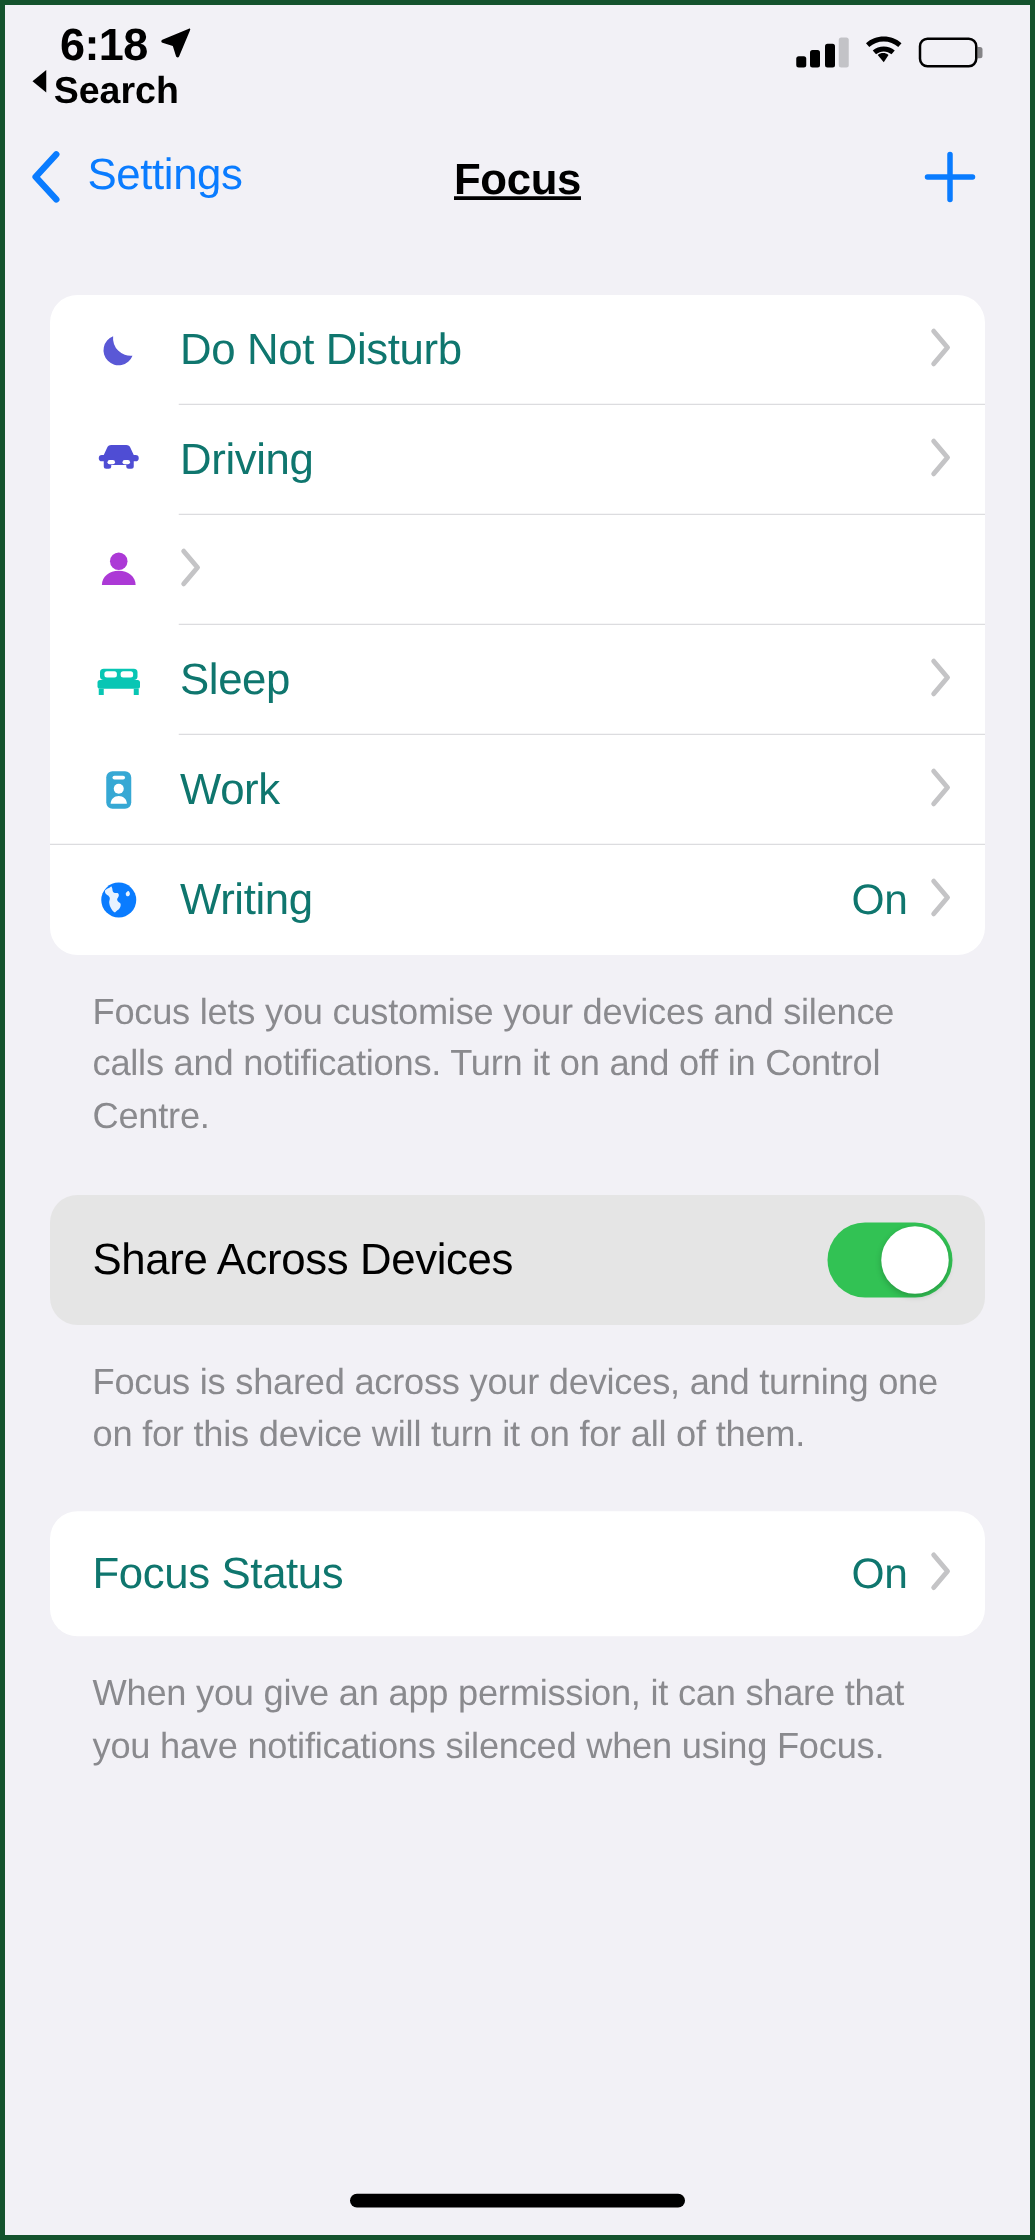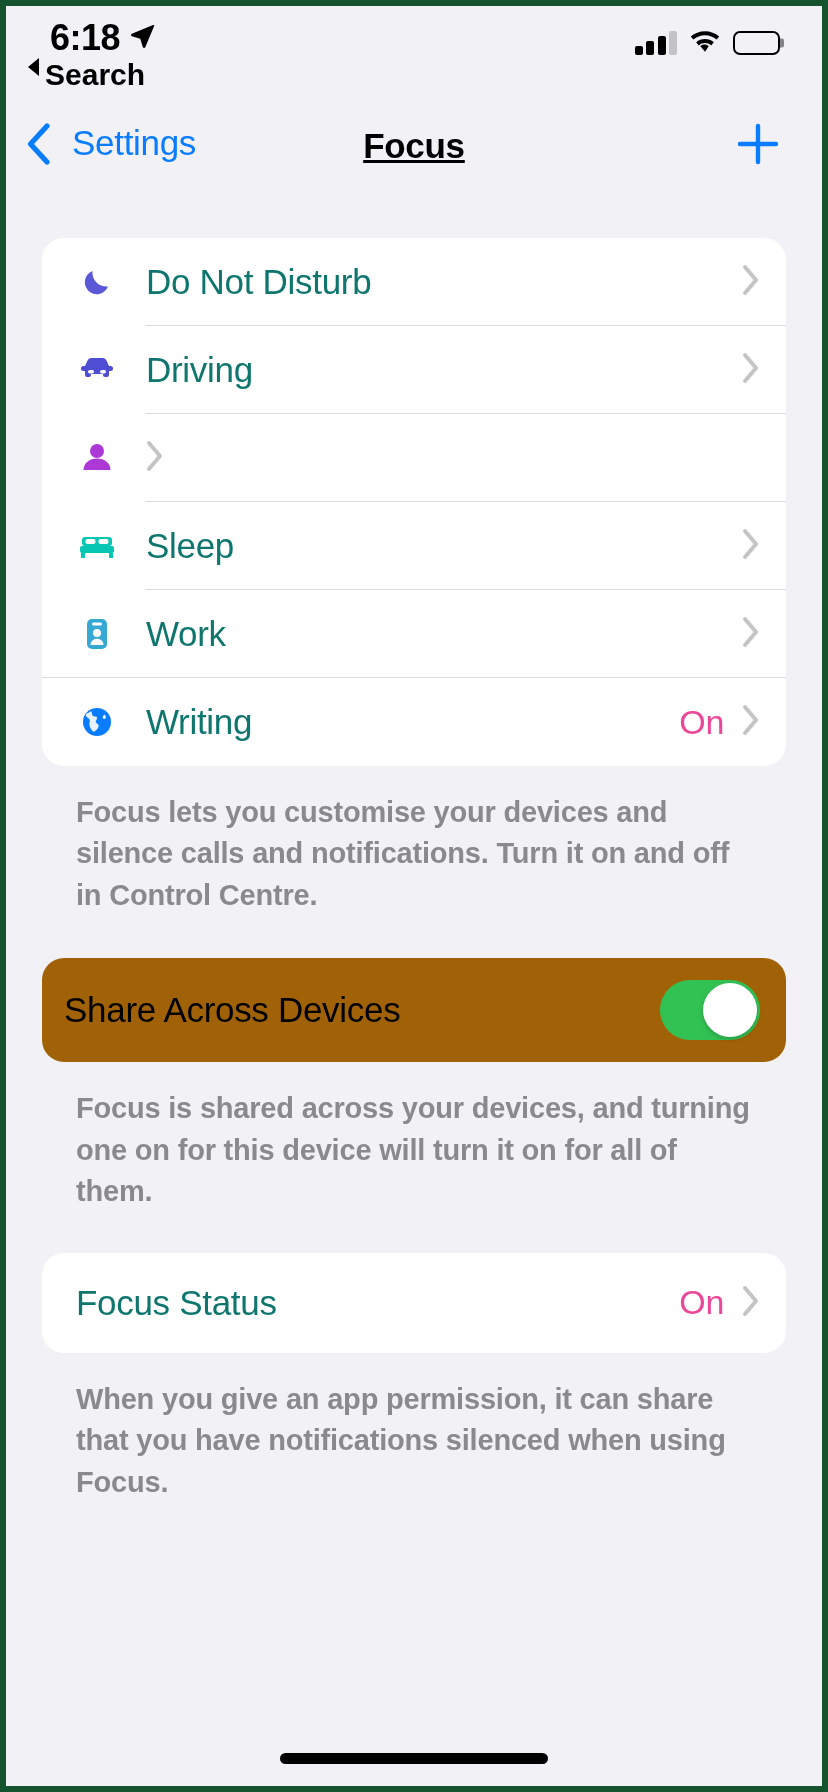--- a/index.html
+++ b/index.html
@@ -14,21 +14,21 @@
     font-family: "Liberation Sans", "DejaVu Sans", sans-serif;
     background: #ffffff;
     -webkit-font-smoothing: antialiased;
   }
 
   #phone {
     position: relative;
     width: 828px;
     height: 1792px;
     background: #F2F1F6;
-    border: 6px solid #14532d;
+    border: 4px solid #14532d;
     overflow: hidden;
   }
 
   
   .status-bar {
     position: relative;
     height: 96px;
     padding: 0 44px;
   }
   .status-time-wrap {
@@ -182,44 +182,43 @@
     margin-right: 22px;
   }
   .row-label {
     flex: 1;
     font-size: 35px;
     color: #0f766e;
     letter-spacing: -0.3px;
   }
   .row-value {
     font-size: 34px;
-    color: #ec4899;
+    color: #0f766e;
     margin-right: 18px;
     letter-spacing: -0.3px;
   }
 
   .footer-text {
     padding: 26px 34px 0 34px;
     font-size: 29px;
     line-height: 1.43;
     color: #8A8A8E;
     letter-spacing: -0.2px;
-    font-weight: bold;
   }
 
   .section-gap { height: 42px; }
   .section-gap.sm { height: 40px; }
 
   
   .toggle-row {
     display: flex;
     align-items: center;
     min-height: 104px;
-    padding: 0 26px 0 22px;
-    background: #a16207;
+    padding: 0 26px 0 34px;
+    background: #e5e5e5;
   }
   .toggle-label {
     flex: 1;
     font-size: 35px;
     color: #000;
     letter-spacing: -0.3px;
   }
   .switch {
     position: relative;
     width: 100px;

